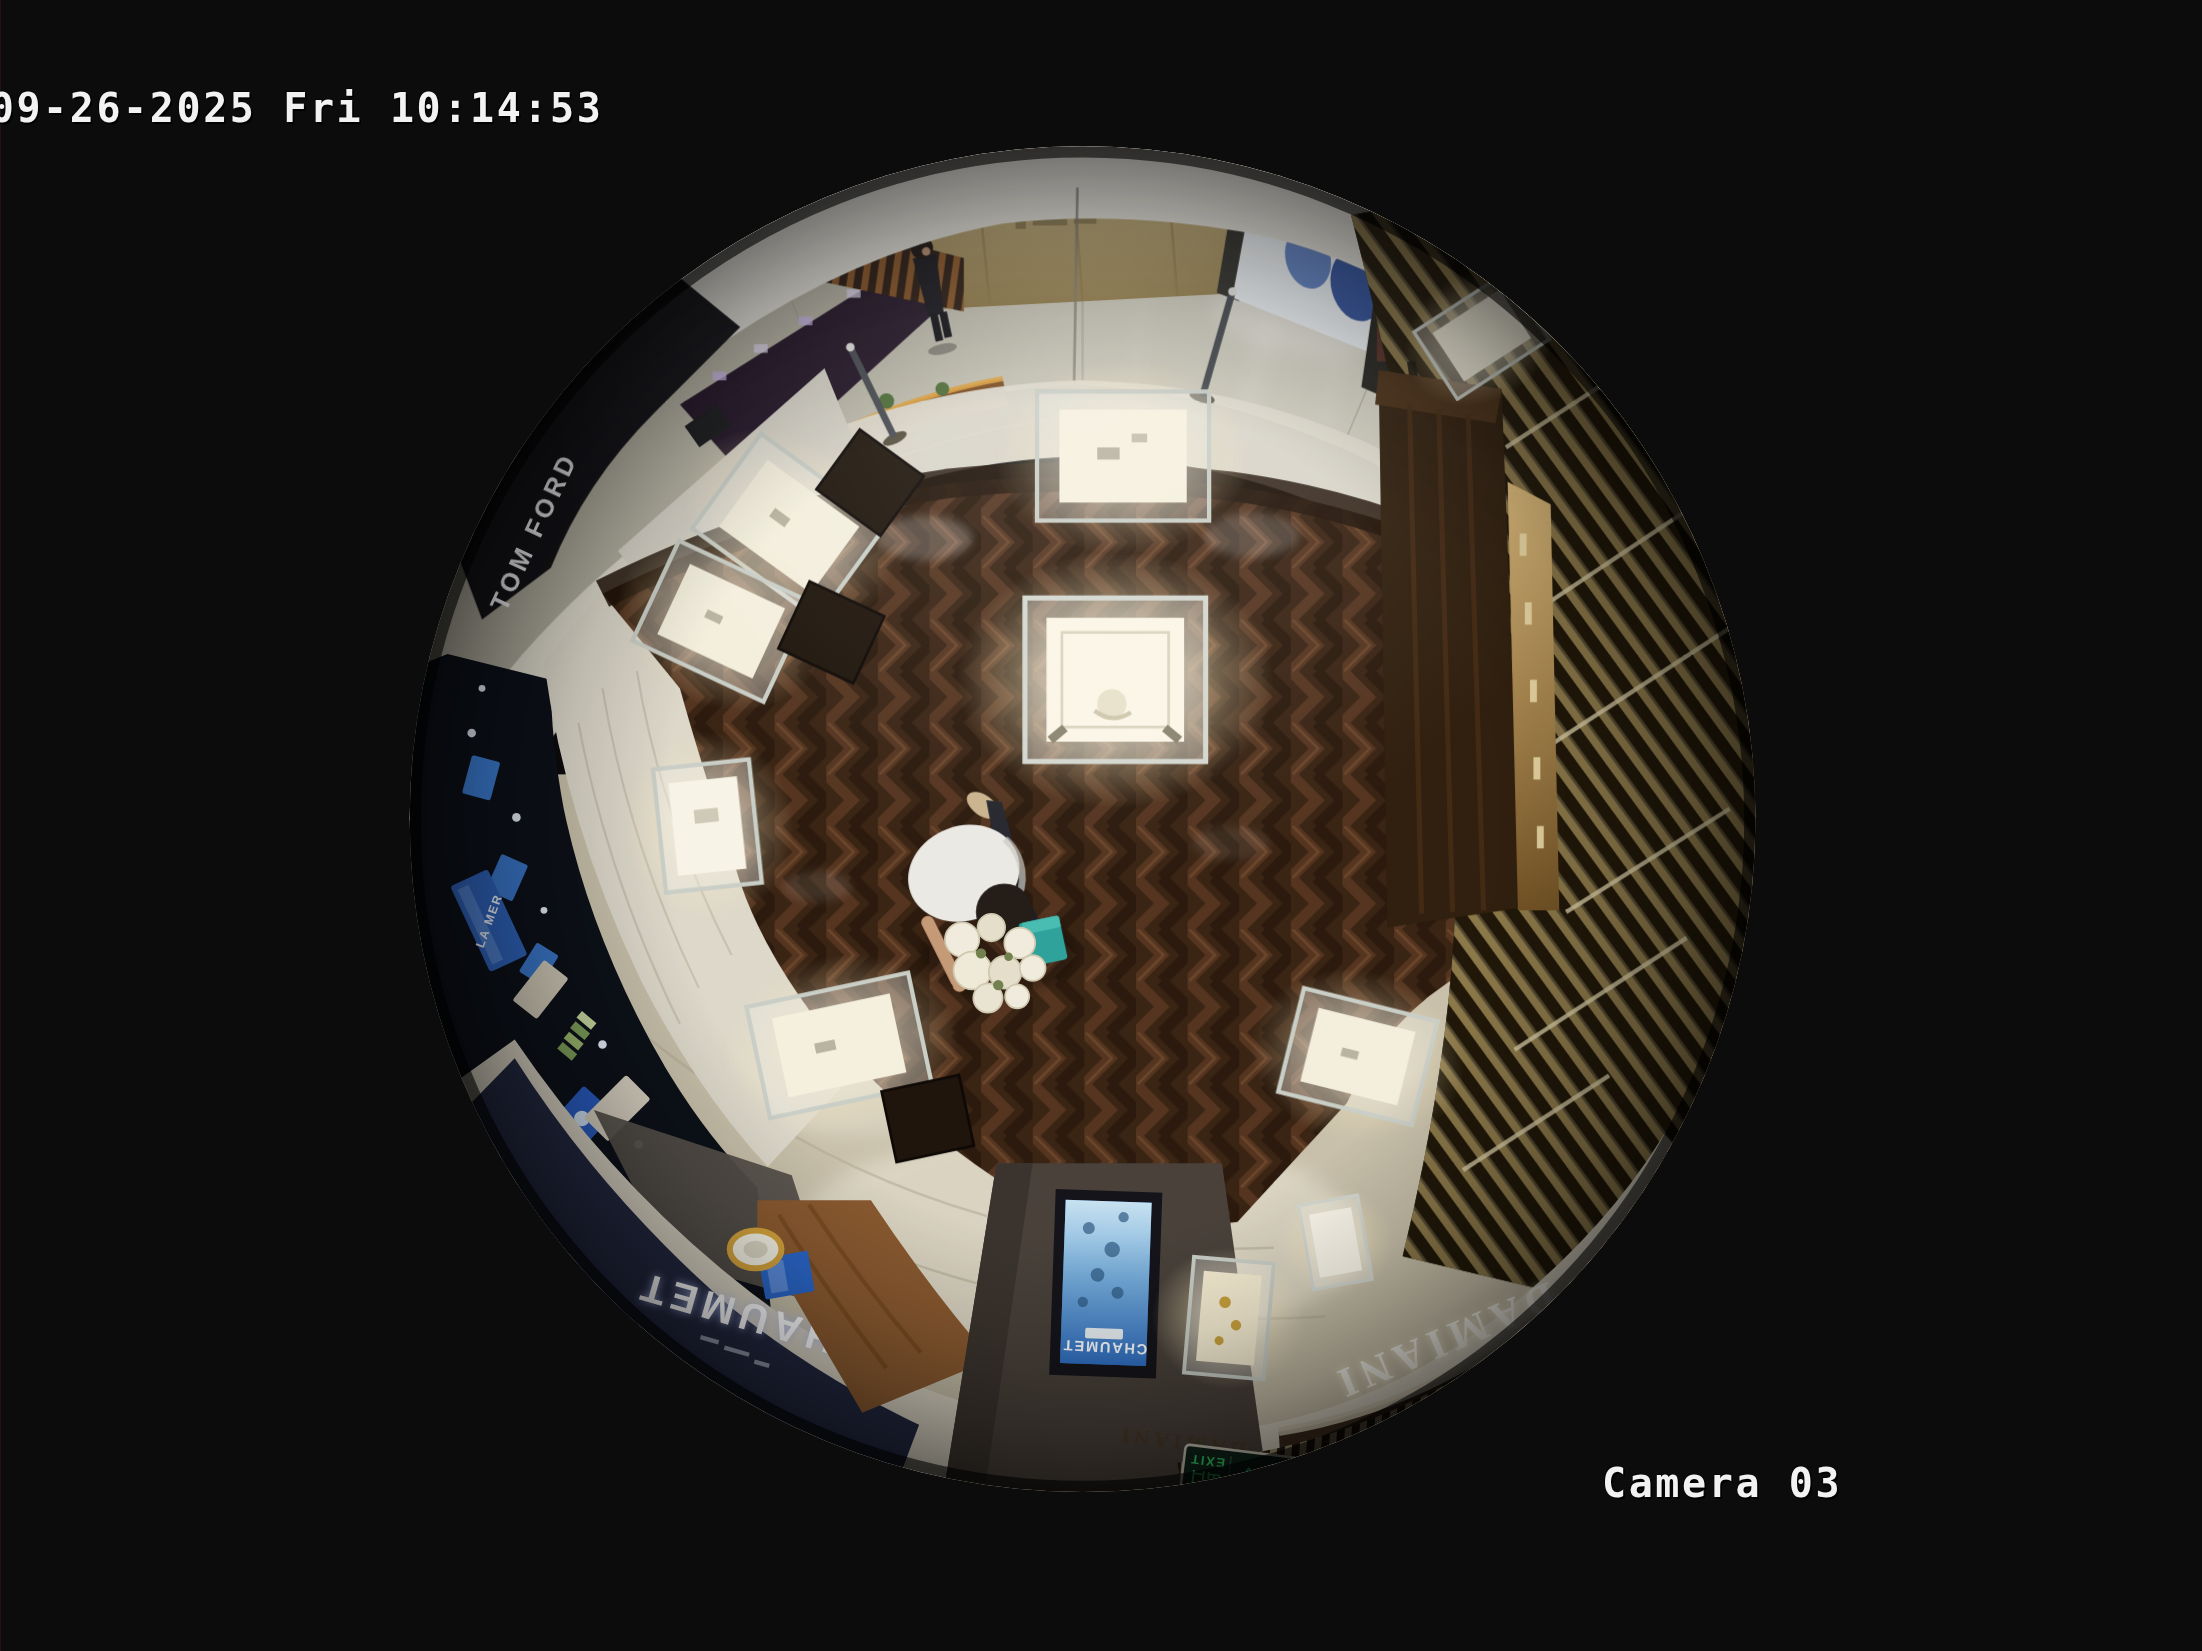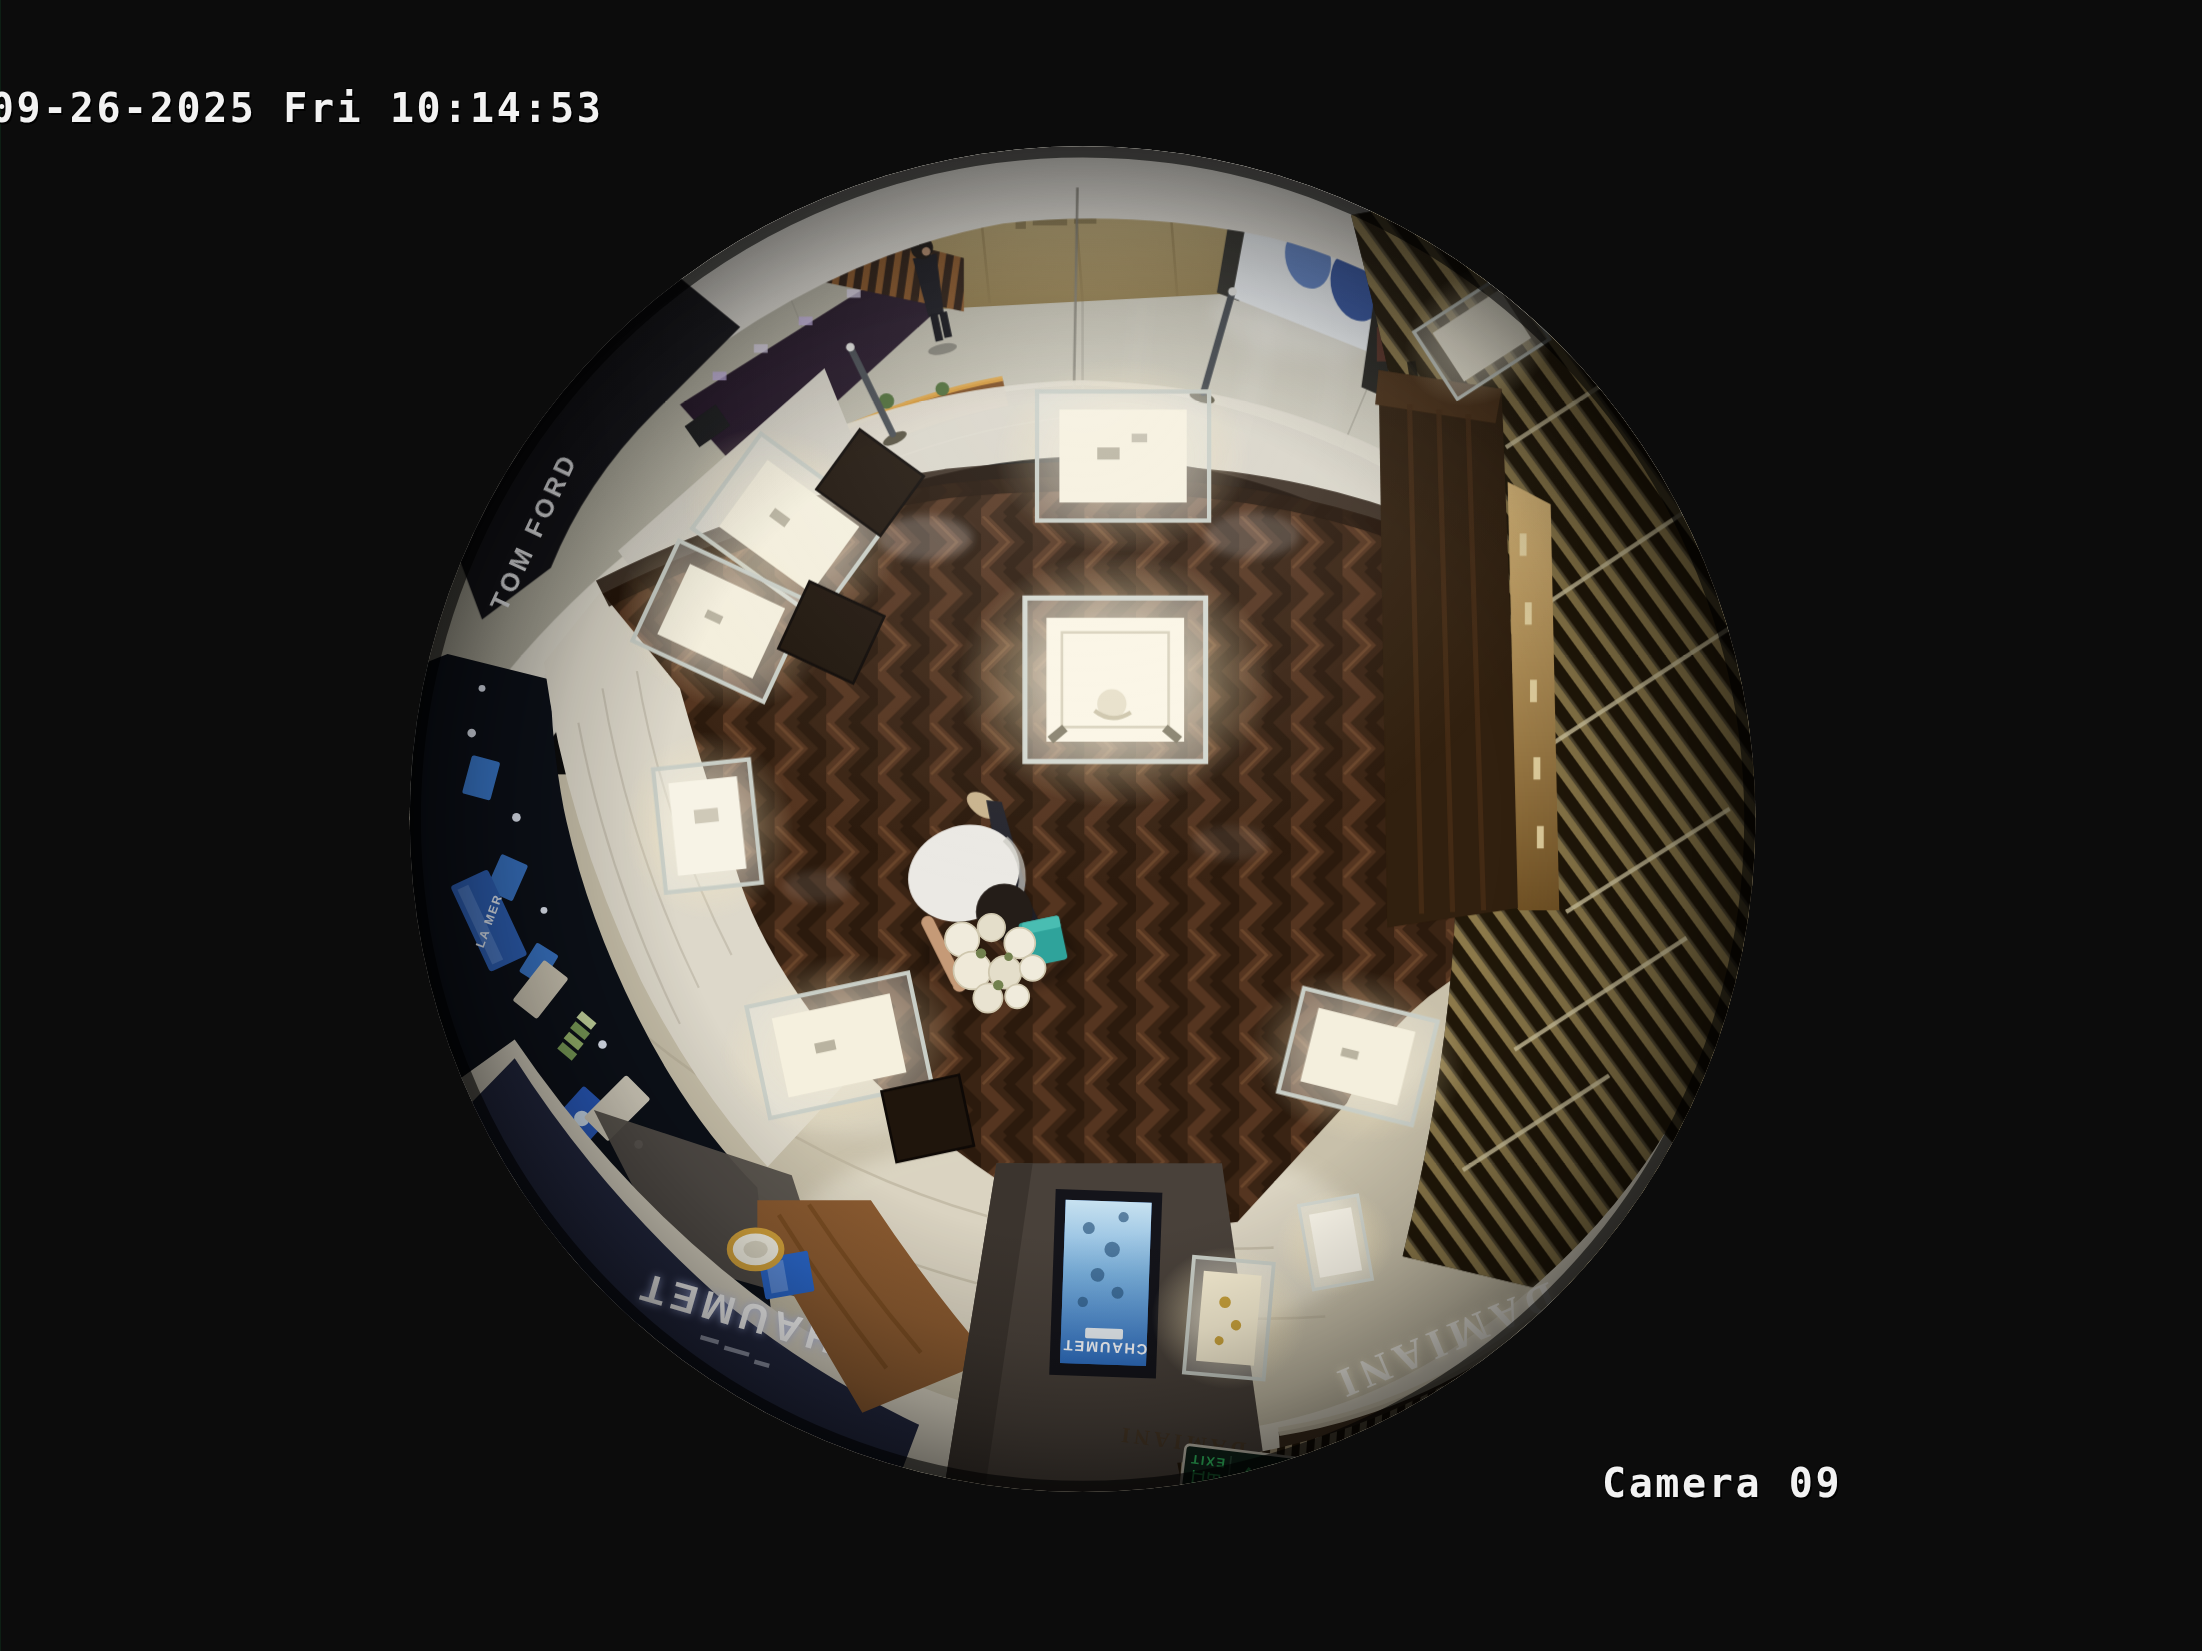--- a/index.html
+++ b/index.html
@@ -1,16 +1,16 @@
 <!DOCTYPE html>
 <html style="font-size:13.8px"><head>
 <meta charset="utf-8">
 <style>
   html,body{margin:0;padding:0;width:2203px;height:1652px;background:#0c0c0c;overflow:hidden}
-  .stage{position:relative;width:1782px;height:1652px;background:#15803d;font-family:"DejaVu Sans Mono",monospace}
+  .stage{position:relative;width:1782px;height:1652px;background:#be185d;font-family:"DejaVu Sans Mono",monospace}
   .stage svg{position:absolute;left:0;top:0;display:block}
   .osd{position:absolute;color:#f2f2f2;font-family:"DejaVu Sans Mono",monospace;font-weight:bold;
        font-size:40px;line-height:1;letter-spacing:2.6px;white-space:pre;
        text-shadow:1.7px 1.7px 0 rgba(0,0,0,.9),-0.9px -0.9px 0 rgba(0,0,0,.6)}
   .osd-ts{left:-10.3px;top:88px}
   .osd-cam{left:1602px;top:1463px}
   text{font-family:"Liberation Sans",sans-serif}
   .serif{font-family:"Liberation Serif",serif}
 </style>
 </head>
@@ -482,16 +482,16 @@
       <text x="43" y="18" text-anchor="middle" font-size="15" font-weight="bold" letter-spacing="2" fill="#35d06a">EXIT</text>
     </g>
 
     <rect x="440" y="130" width="1640" height="900" fill="url(#topGlow)"></rect>
     <circle cx="1258" cy="952" r="782" fill="url(#vignG)"></circle>
     <circle cx="1258" cy="952" r="782" fill="none" stroke="rgba(0,0,0,.6)" stroke-width="26"></circle>
   </g>
 </svg>
 
 <div class="osd osd-ts">09-26-2025 Fri 10:14:53</div>
-<div class="osd osd-cam">Camera 09</div>
+<div class="osd osd-cam">Camera 03</div>
 
 </div>
 
 
 </body></html>

